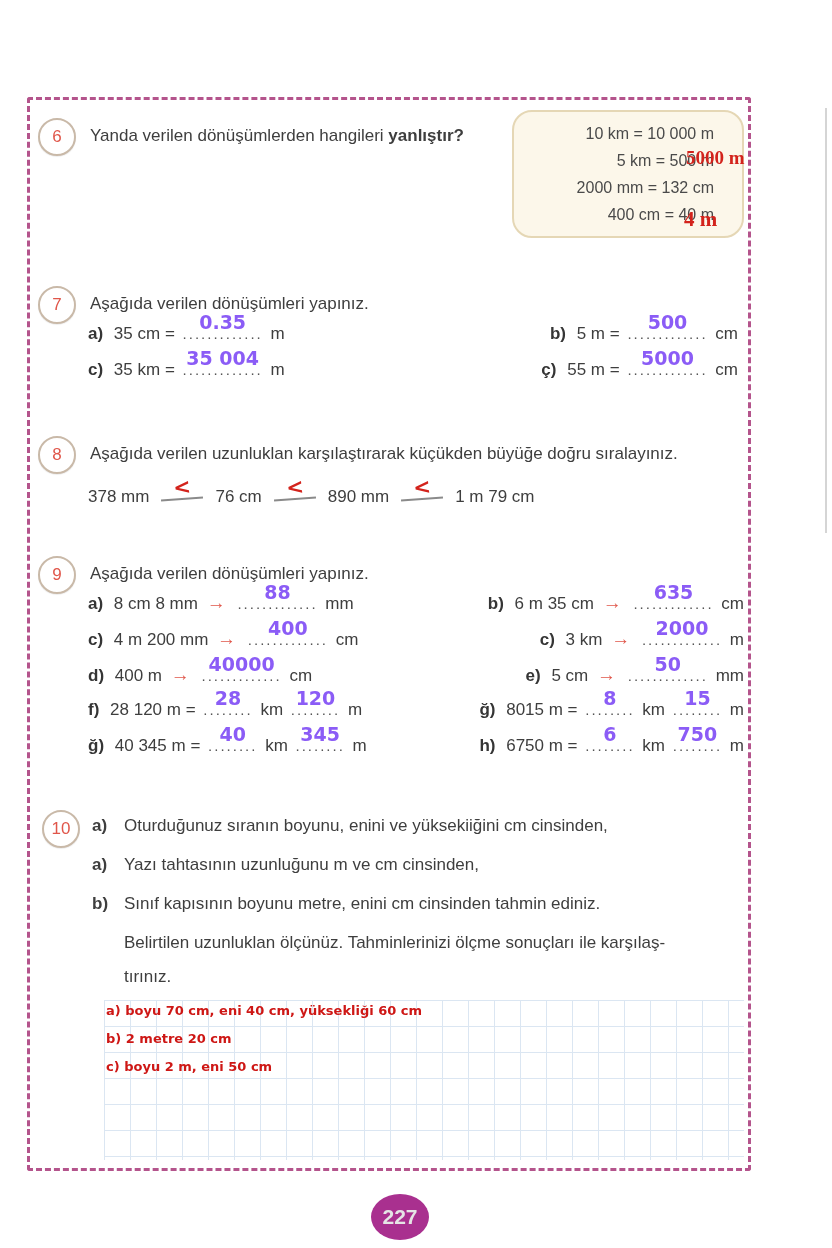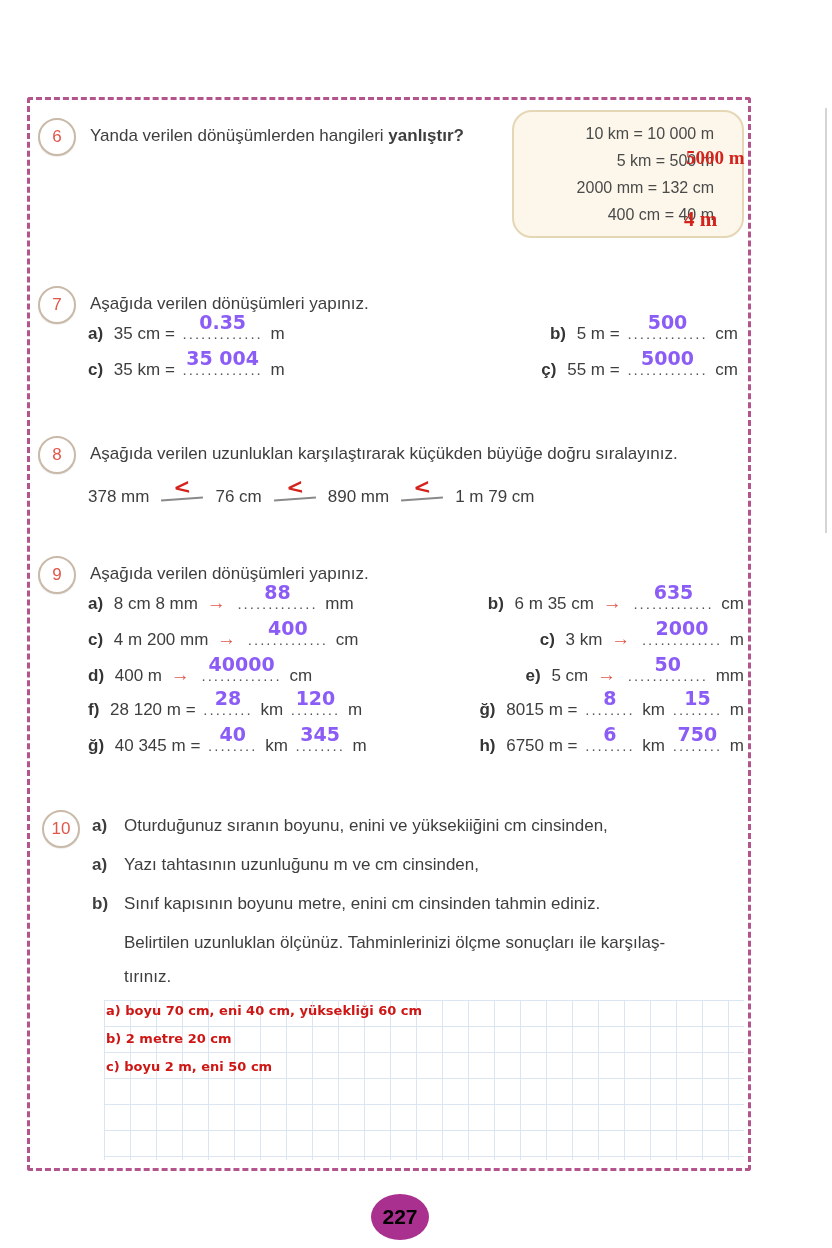--- a/index.html
+++ b/index.html
@@ -45,21 +45,21 @@
   .q10line{display:flex;min-height:39px;line-height:24px;}
   .q10line .lblcol{flex:0 0 32px;font-weight:bold;}
 
   .grid{position:absolute;left:104px;top:1000px;width:640px;height:160px;
         background-image:linear-gradient(#dbe6f2 1px,transparent 1px),
                          linear-gradient(90deg,#dbe6f2 1px,transparent 1px);
         background-size:26px 26px;}
   .redanswers{position:absolute;left:106px;top:997px;line-height:28px;color:#ce1715;
               font-size:13px;font-weight:600;font-family:"DejaVu Sans",sans-serif;}
   .badge{position:absolute;left:371px;top:1194px;width:58px;height:46px;border-radius:50%;
-         background:#a9308f;color:#000000;display:flex;align-items:center;justify-content:center;
+         background:#a9308f;color:#e5e5e5;display:flex;align-items:center;justify-content:center;
          font-size:21px;font-weight:bold;}
 </style>
 </head>
 <body>
 
 <div class="page">
   <div class="frame"></div>
   <div class="edge-line"></div>
 
   <div class="qhdr" style="left:38px;top:118px;width:450px;">

